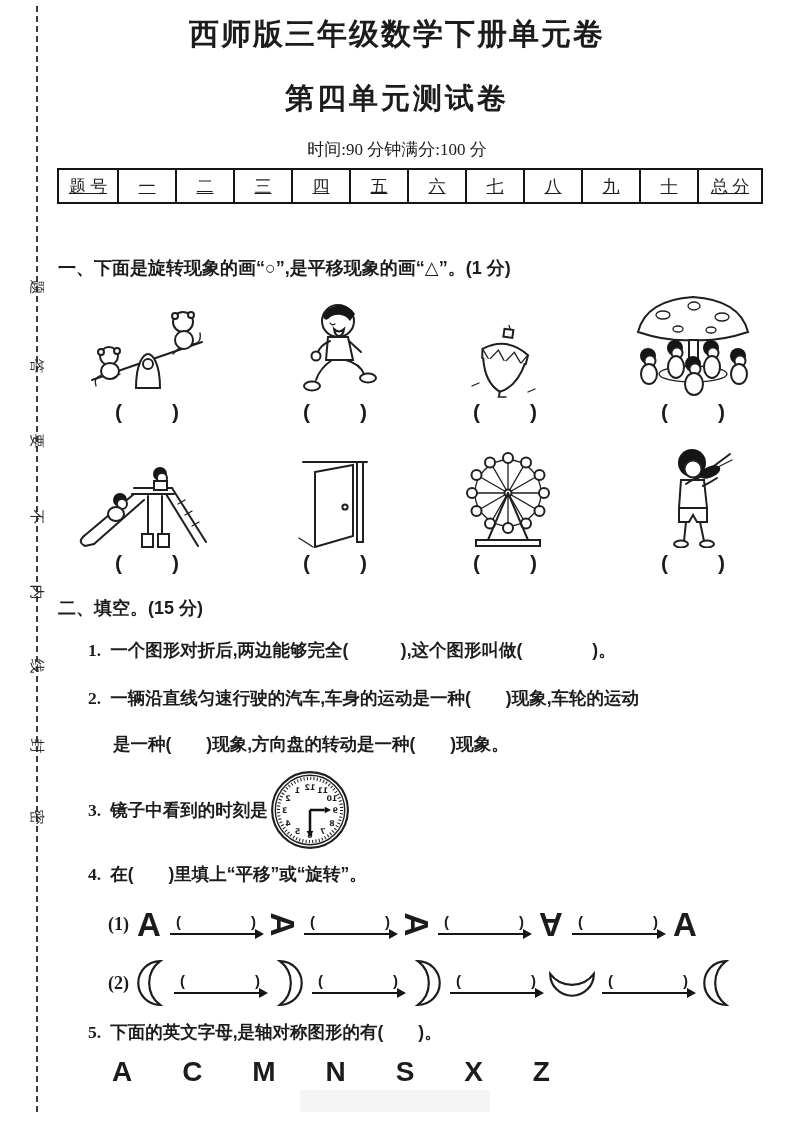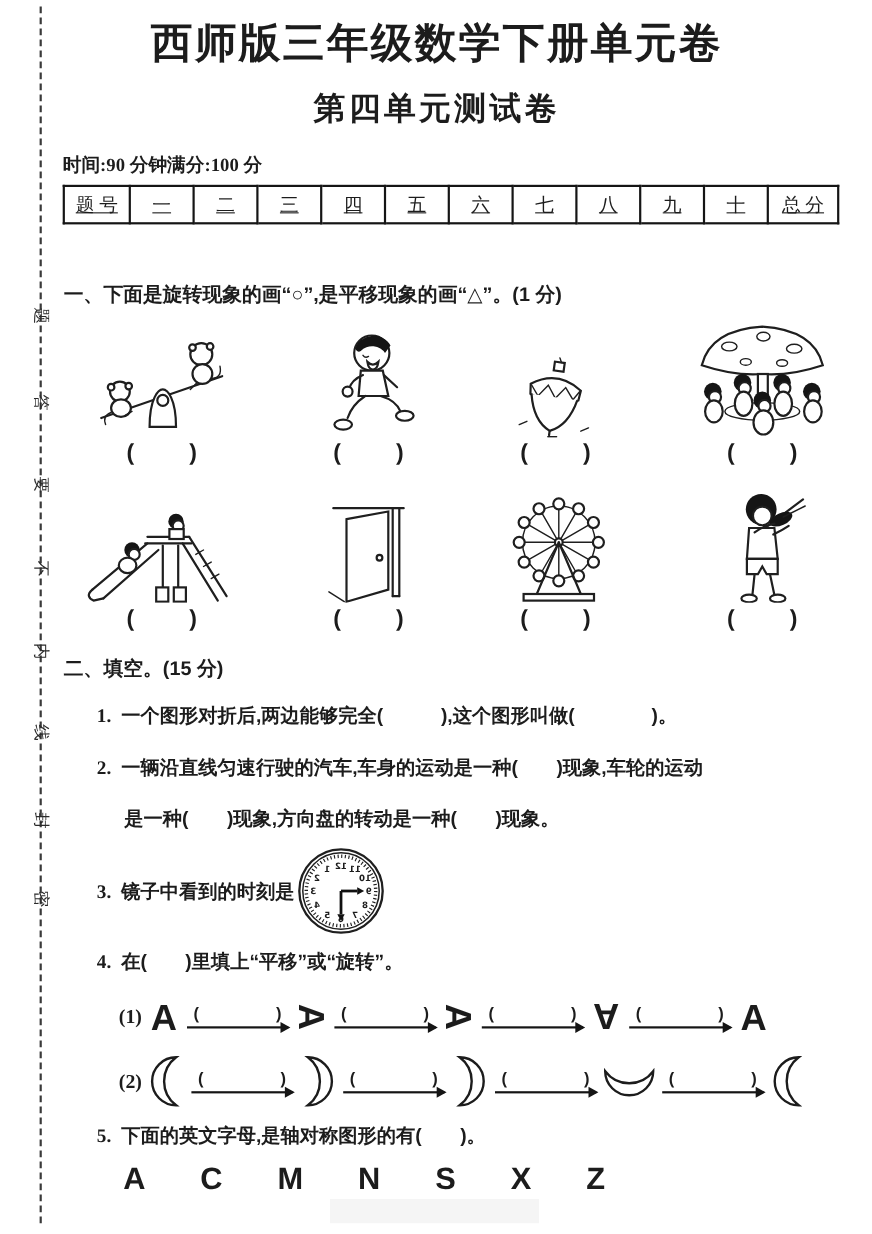--- a/index.html
+++ b/index.html
@@ -4,25 +4,25 @@
 <style>
   html,body{margin:0;padding:0;background:#e8e8e8;}
   .page{position:relative;width:793px;height:1122px;background:#ffffff;overflow:hidden;
         font-family:"Liberation Sans","DejaVu Sans",sans-serif;color:#1c1c1c;}
   
   .seal-line{position:absolute;left:36px;top:6px;height:1106px;border-left:2px dashed #3a3a3a;}
   .seal-char{position:absolute;left:28px;width:18px;height:18px;font-size:15px;color:#2a2a2a;
              text-align:center;line-height:18px;transform:rotate(90deg);}
   
   .title{position:absolute;top:14px;left:57px;width:680px;text-align:center;
-         font-size:38px;font-weight:900;letter-spacing:2px;}
+         font-size:30px;font-weight:900;letter-spacing:2px;}
   .subtitle{position:absolute;top:79px;left:57px;width:680px;text-align:center;
             font-size:29px;font-weight:700;letter-spacing:3px;font-family:"Liberation Serif","DejaVu Serif",serif;}
-  .meta{position:absolute;top:138px;left:57px;width:680px;display:flex;justify-content:flex-start;
-        font-size:17px;font-weight:700;font-family:"Liberation Serif","DejaVu Serif",serif;}
+  .meta{position:absolute;top:138px;left:57px;width:680px;display:flex;justify-content:center;
+        font-size:17px;font-weight:400;font-family:"Liberation Serif","DejaVu Serif",serif;}
   
   table.score{position:absolute;top:168px;left:57px;border-collapse:collapse;table-layout:fixed;}
   table.score td{border:2px solid #151515;text-align:center;font-size:17px;padding:0;
                  font-family:"Liberation Serif","DejaVu Serif",serif;text-decoration:underline;}
   table.score tr.r1 td{height:32px;}
   table.score tr.r2 td{height:27px;}
   
   .s-heading{position:absolute;font-size:18px;font-weight:800;white-space:nowrap;}
   .q{position:absolute;font-size:17.5px;font-weight:700;white-space:nowrap;display:flex;align-items:center;}
   .q .qno{margin-right:9px;font-family:"Liberation Serif","DejaVu Serif",serif;}

